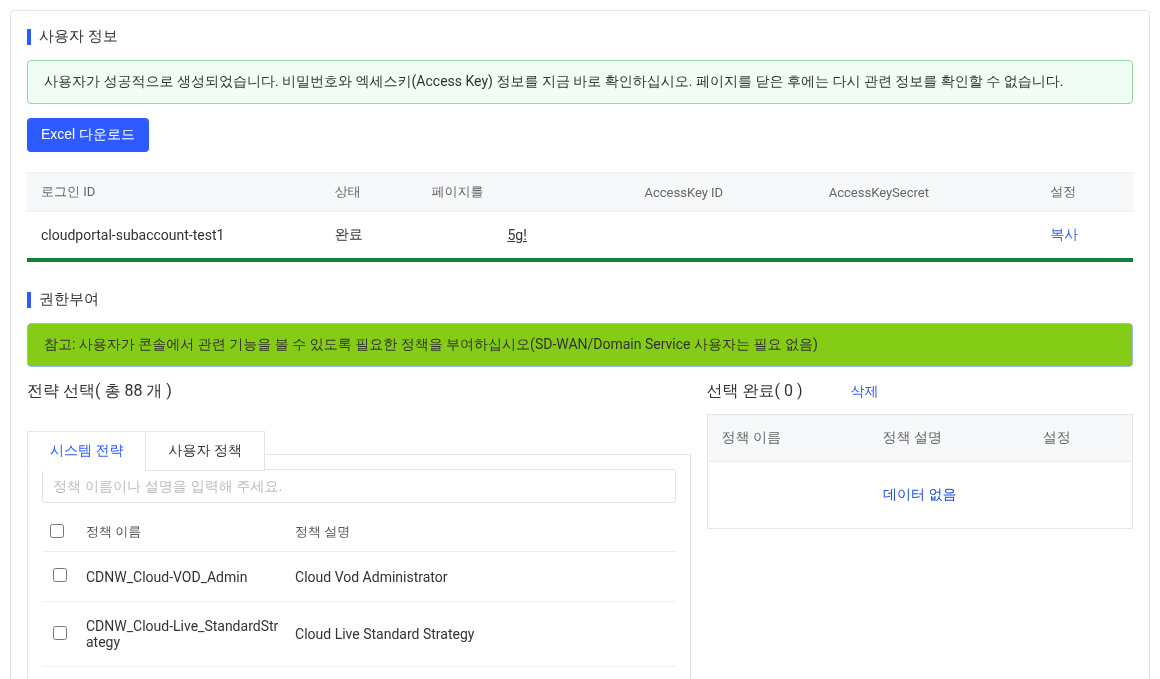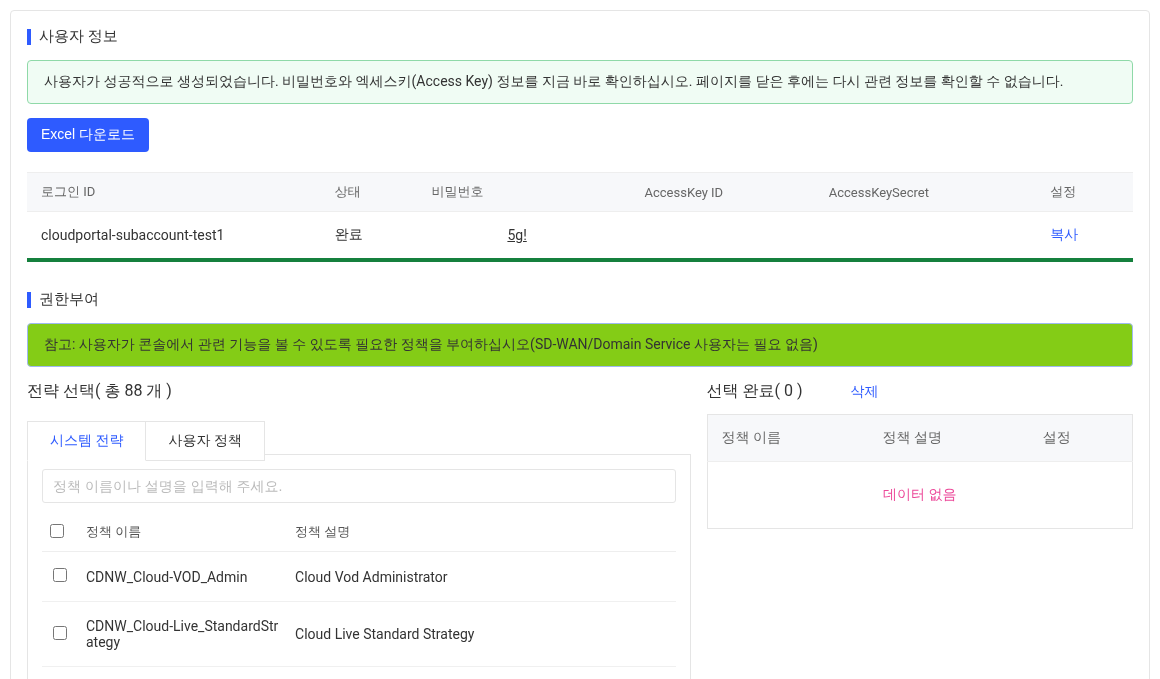--- a/index.html
+++ b/index.html
@@ -120,21 +120,21 @@
     margin-bottom: 0;
   }
   .tab {
     padding: 10px 22px;
     border: 1px solid #e5e5e5;
     background: #fff;
     cursor: pointer;
     font-size: 14px;
     color: #333;
     position: relative;
-    top: 7px;
+    top: 17px;
   }
   .tab + .tab { border-left: none; }
   .tab.active {
     color: #2e5bff;
     border-bottom: 1px solid #fff;
   }
   .policy-box {
     border: 1px solid #e5e5e5;
     padding: 14px 14px 0 14px;
     border-top-left-radius: 0;
@@ -190,21 +190,21 @@
     background: #f7f8fa;
     font-weight: 400;
     color: #666;
     text-align: left;
     padding: 14px;
     border-bottom: 1px solid #eee;
     font-size: 14px;
   }
   .selected-table td.empty {
     text-align: center;
-    color: #ec4899;
+    color: #1d4ed8;
     padding: 24px;
     font-size: 14px;
   }
   .policy-table-wrapper::-webkit-scrollbar { width: 8px; }
   .policy-table-wrapper::-webkit-scrollbar-thumb { background: #ccc; border-radius: 4px; }
   .policy-table-wrapper::-webkit-scrollbar-track { background: #f5f5f5; }
   .col-name { width: 33%; }
 </style>
 </head>
 <body>
@@ -223,21 +223,21 @@
 
     <button class="btn-primary">
       <span>Excel 다운로드</span>
     </button>
 
     <table class="user-table">
       <thead>
         <tr>
           <th>로그인 ID</th>
           <th>상태</th>
-          <th>비밀번호</th>
+          <th>페이지를</th>
           <th>AccessKey ID</th>
           <th>AccessKeySecret</th>
           <th>설정</th>
         </tr>
       </thead>
       <tbody>
         <tr>
           <td style="max-width:170px;word-break:break-all;">cloudportal-subaccount-test1</td>
           <td>완료</td>
           <td style="padding-left:90px;text-decoration:underline;">5g!</td>

